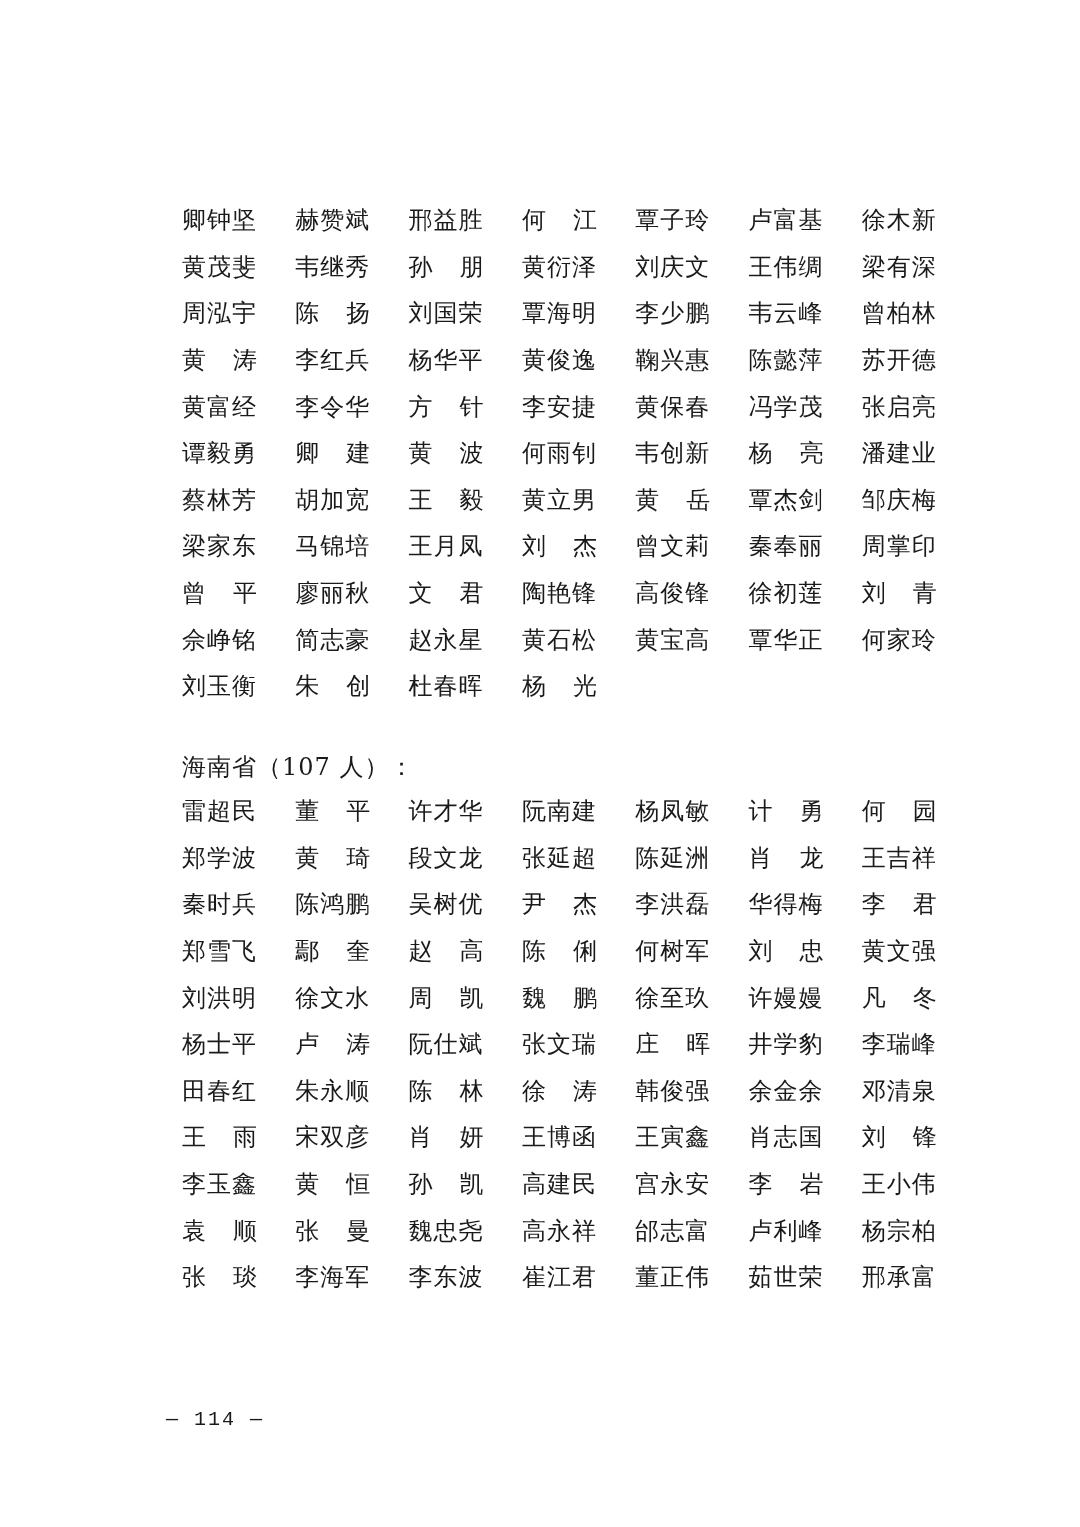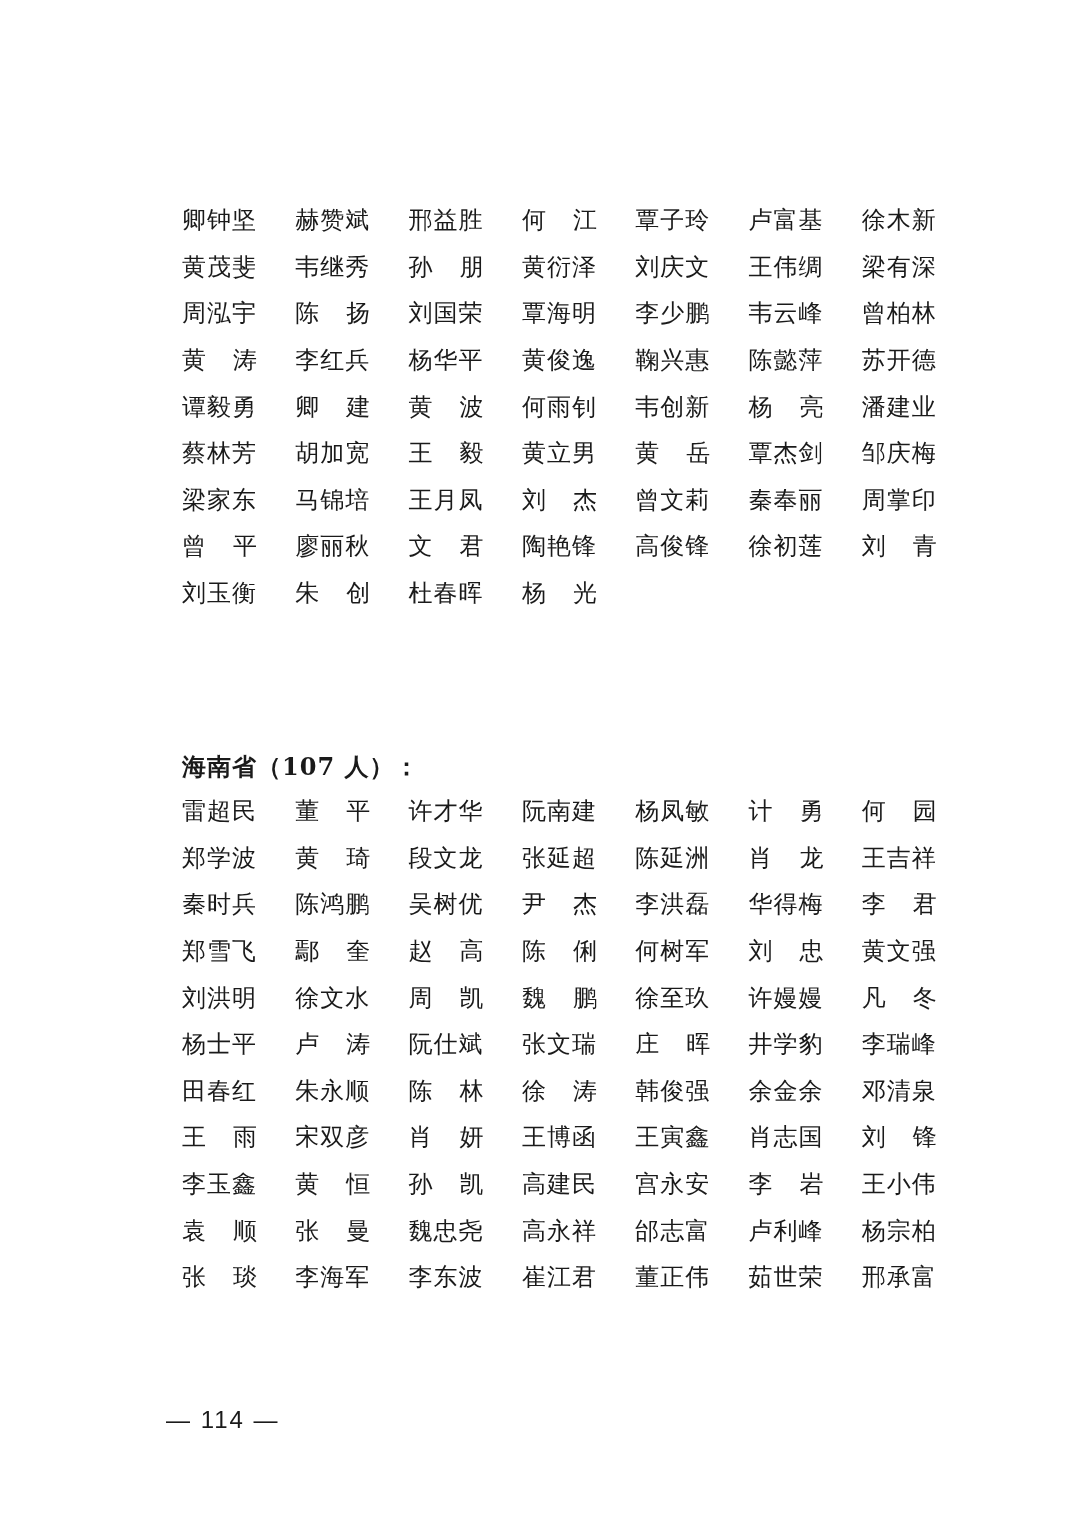--- a/index.html
+++ b/index.html
@@ -42,30 +42,30 @@
       display: inline-flex;
       justify-content: space-between;
       width: 76px;
     }
     .section-heading {
       position: absolute;
       left: 166px;
       top: 752px;
       font-size: 24px;
       line-height: 30px;
-      font-weight: bold;
+      font-weight: normal;
       letter-spacing: 1px;
     }
     .page-number {
       position: absolute;
       left: 150px;
       top: 1405px;
-      font-size: 24px;
+      font-size: 20px;
       line-height: 30px;
-      font-family: Liberation Sans, sans-serif;
+      font-family: Liberation Mono, monospace;
       letter-spacing: 2px;
     }
   </style>
 </head>
 <body>
 
 <div class="page">
   <div class="grid" id="grid-prev" style="top:197px;">
       <div class="row">
         <div class="cell">卿钟坚</div>
@@ -109,20 +109,32 @@
             <span>涛</span>
           </span></div>
         <div class="cell">李红兵</div>
         <div class="cell">杨华平</div>
         <div class="cell">黄俊逸</div>
         <div class="cell">鞠兴惠</div>
         <div class="cell">陈懿萍</div>
         <div class="cell">苏开德</div>
       </div>
       <div class="row">
+        <div class="cell">黄富经</div>
+        <div class="cell">李令华</div>
+        <div class="cell"><span class="n2">
+            <span>方</span>
+            <span>针</span>
+          </span></div>
+        <div class="cell">李安捷</div>
+        <div class="cell">黄保春</div>
+        <div class="cell">冯学茂</div>
+        <div class="cell">张启亮</div>
+      </div>
+      <div class="row">
         <div class="cell">谭毅勇</div>
         <div class="cell"><span class="n2">
             <span>卿</span>
             <span>建</span>
           </span></div>
         <div class="cell"><span class="n2">
             <span>黄</span>
             <span>波</span>
           </span></div>
         <div class="cell">何雨钊</div>
@@ -170,20 +182,29 @@
             <span>文</span>
             <span>君</span>
           </span></div>
         <div class="cell">陶艳锋</div>
         <div class="cell">高俊锋</div>
         <div class="cell">徐初莲</div>
         <div class="cell"><span class="n2">
             <span>刘</span>
             <span>青</span>
           </span></div>
+      </div>
+      <div class="row">
+        <div class="cell">佘峥铭</div>
+        <div class="cell">简志豪</div>
+        <div class="cell">赵永星</div>
+        <div class="cell">黄石松</div>
+        <div class="cell">黄宝高</div>
+        <div class="cell">覃华正</div>
+        <div class="cell">何家玲</div>
       </div>
       <div class="row">
         <div class="cell">刘玉衡</div>
         <div class="cell"><span class="n2">
             <span>朱</span>
             <span>创</span>
           </span></div>
         <div class="cell">杜春晖</div>
         <div class="cell"><span class="n2">
             <span>杨</span>

